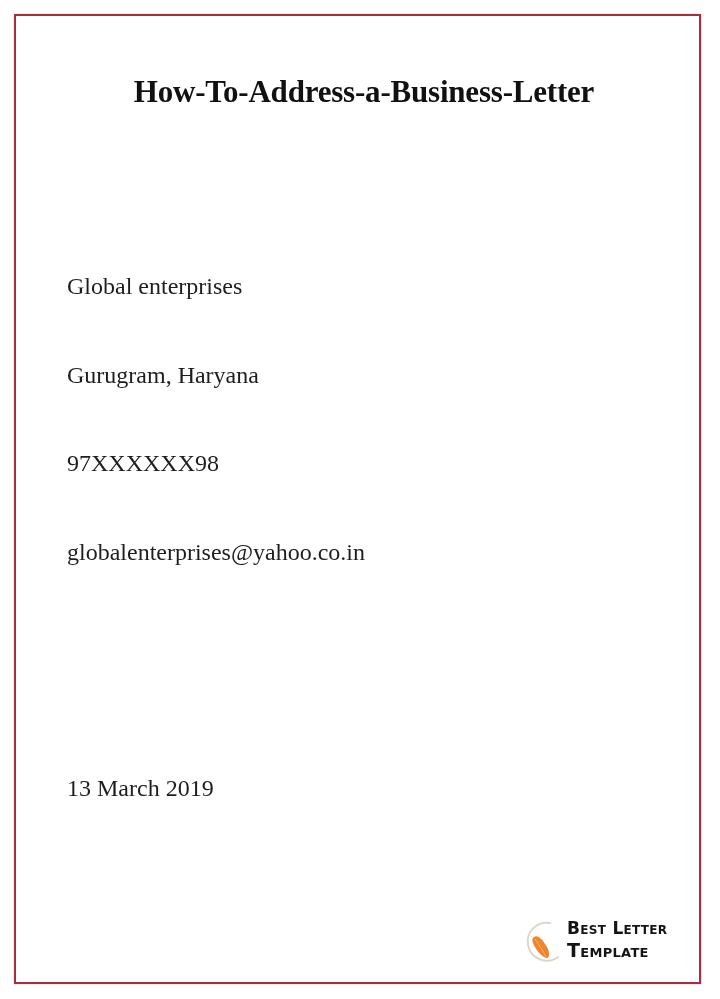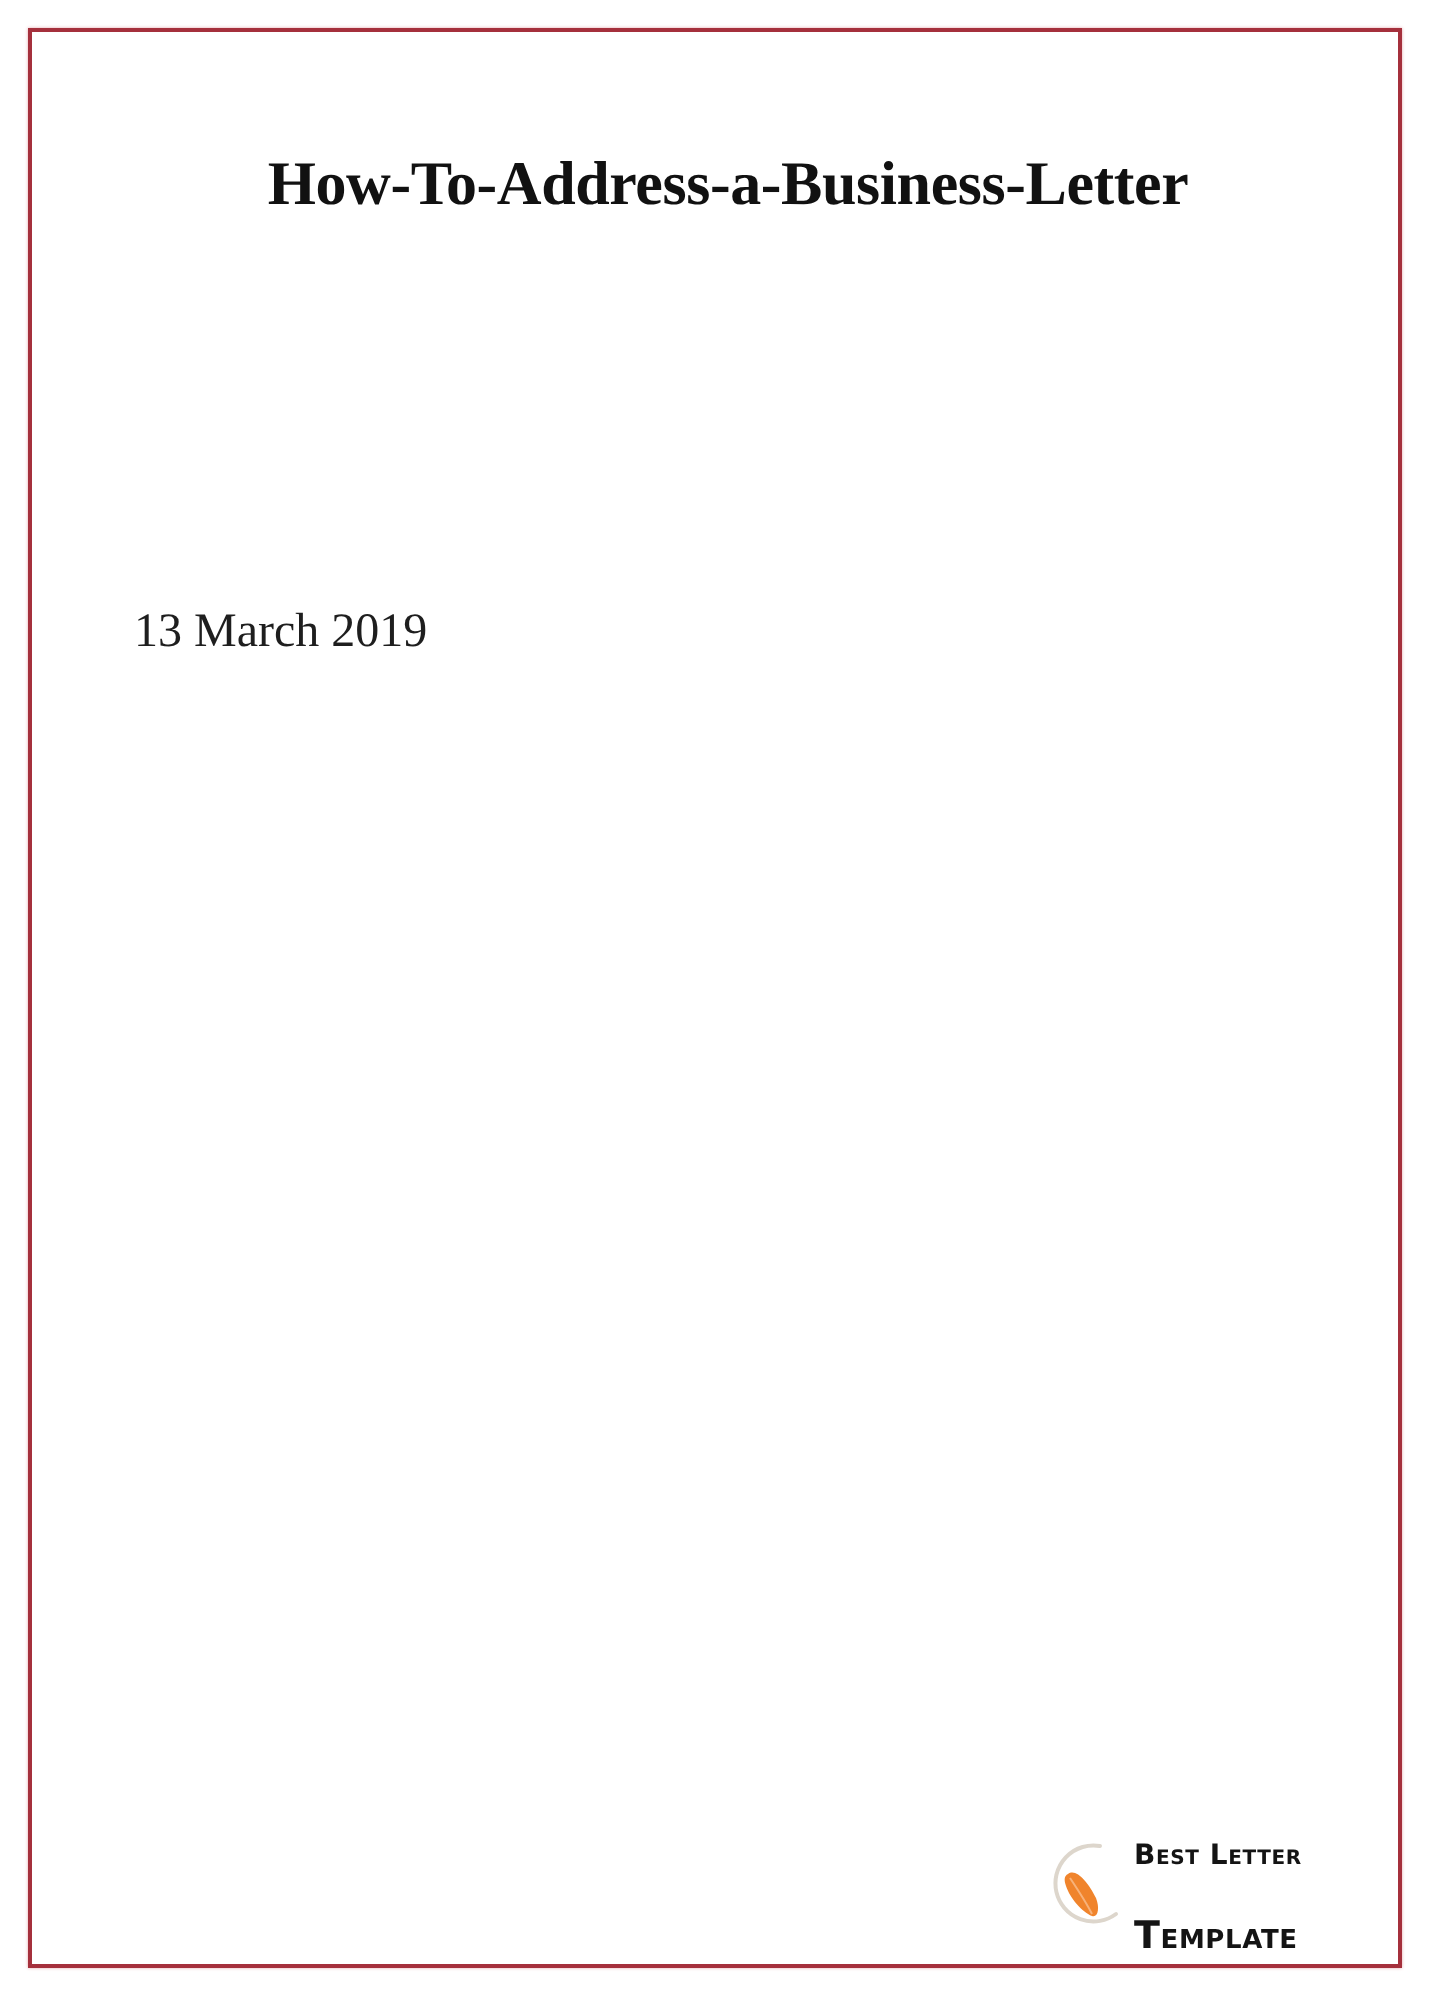--- a/index.html
+++ b/index.html
@@ -79,38 +79,43 @@
       top: 2px;
       font-family: "DejaVu Sans", sans-serif;
       font-weight: bold;
       font-variant: small-caps;
       color: #141414;
       line-height: 22px;
       letter-spacing: 0.3px;
     }
     .logo-line1 {
       display: block;
-      font-size: 14px;
+      font-size: 17px;
       height: 22px;
     }
     .logo-line2 {
       display: block;
       font-size: 19px;
       height: 24px;
-      margin-top: 18px;
     }
   </style>
 </head>
 <body>
 
 <div class="frame"></div>
 
 <h1 class="title" style="margin:0;">How-To-Address-a-Business-Letter</h1>
 
 <div class="body-text">
+  <div class="block">
+    <span class="line">Global enterprises</span>
+    <span class="line">Gurugram, Haryana</span>
+    <span class="line">97XXXXXX98</span>
+    <span class="line">globalenterprises@yahoo.co.in</span>
+  </div>
   <span class="gap"></span>
   <span class="line">13 March 2019</span>
   <span class="gap"></span>
   <div class="block">
     
     
     
     
   </div>
   

